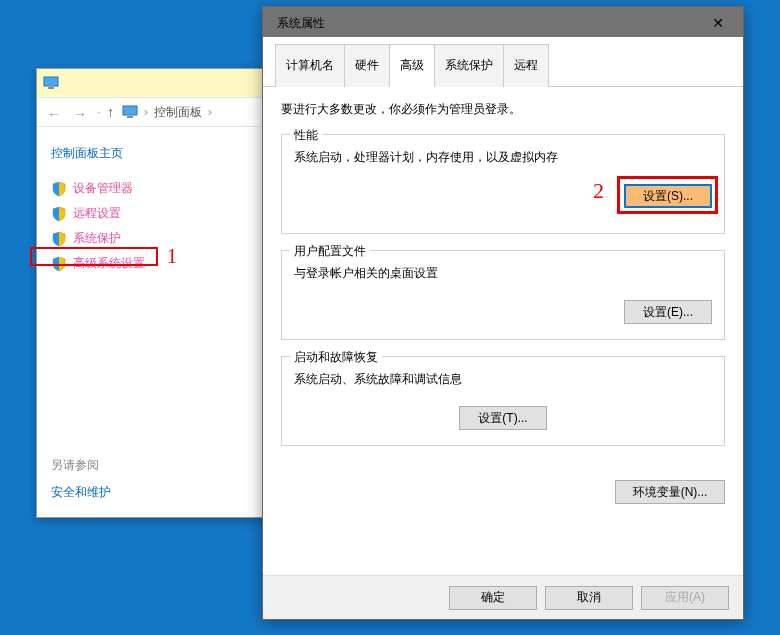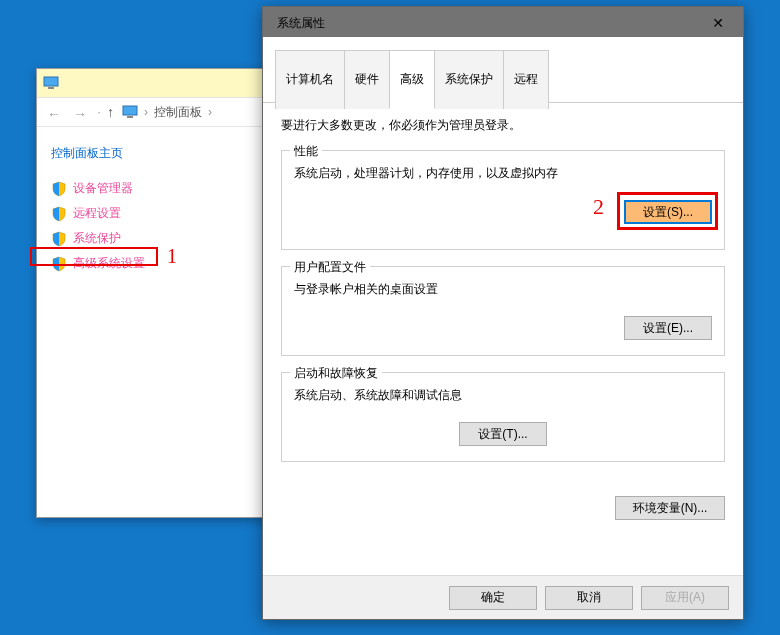--- a/index.html
+++ b/index.html
@@ -157,28 +157,28 @@
       cursor: pointer;
     }
     .tabs-row {
       display: flex;
       padding: 6px 0 0 12px;
       border-bottom: 1px solid #ccc;
       position: relative;
     }
     .tab {
       font-size: 12px;
-      padding: 20px 10px;
+      padding: 12px 10px;
       border: 1px solid #ccc;
       border-bottom: none;
       background: #f3f3f3;
       margin-right: -1px;
       cursor: pointer;
       position: relative;
-      top: 7px;
+      top: 1px;
     }
     .tab.active {
       background: #fff;
       border-bottom: 1px solid #fff;
       z-index: 1;
     }
     .props-body {
       padding: 14px 18px;
       font-size: 12px;
     }
@@ -313,20 +313,24 @@
       <span class="sidebar-item-link">系统保护</span>
     </div>
     <div class="sidebar-item">
       <svg class="shield-icon" viewBox="0 0 16 16">
         <path d="M8 1 L14 3 L14 8 Q14 13 8 15 Q2 13 2 8 L2 3 Z" fill="#ffc107" stroke="#b38600" stroke-width="0.5"></path>
         <path d="M8 1 L8 15 Q2 13 2 8 L2 3 Z" fill="#2196f3"></path>
       </svg>
       <span class="sidebar-item-link">高级系统设置</span>
     </div>
   </div>
+  <div class="see-also-section">
+    <div class="see-also-label">另请参阅</div>
+    <div class="see-also-link">安全和维护</div>
+  </div>
 </div>
 
 <div class="red-box-1"></div>
 <div class="annotation-1">1</div>
 
 <div class="props-dialog">
   <div class="props-titlebar">
     <span class="props-title">系统属性</span>
     <div class="close-btn">
       <span>✕</span>

